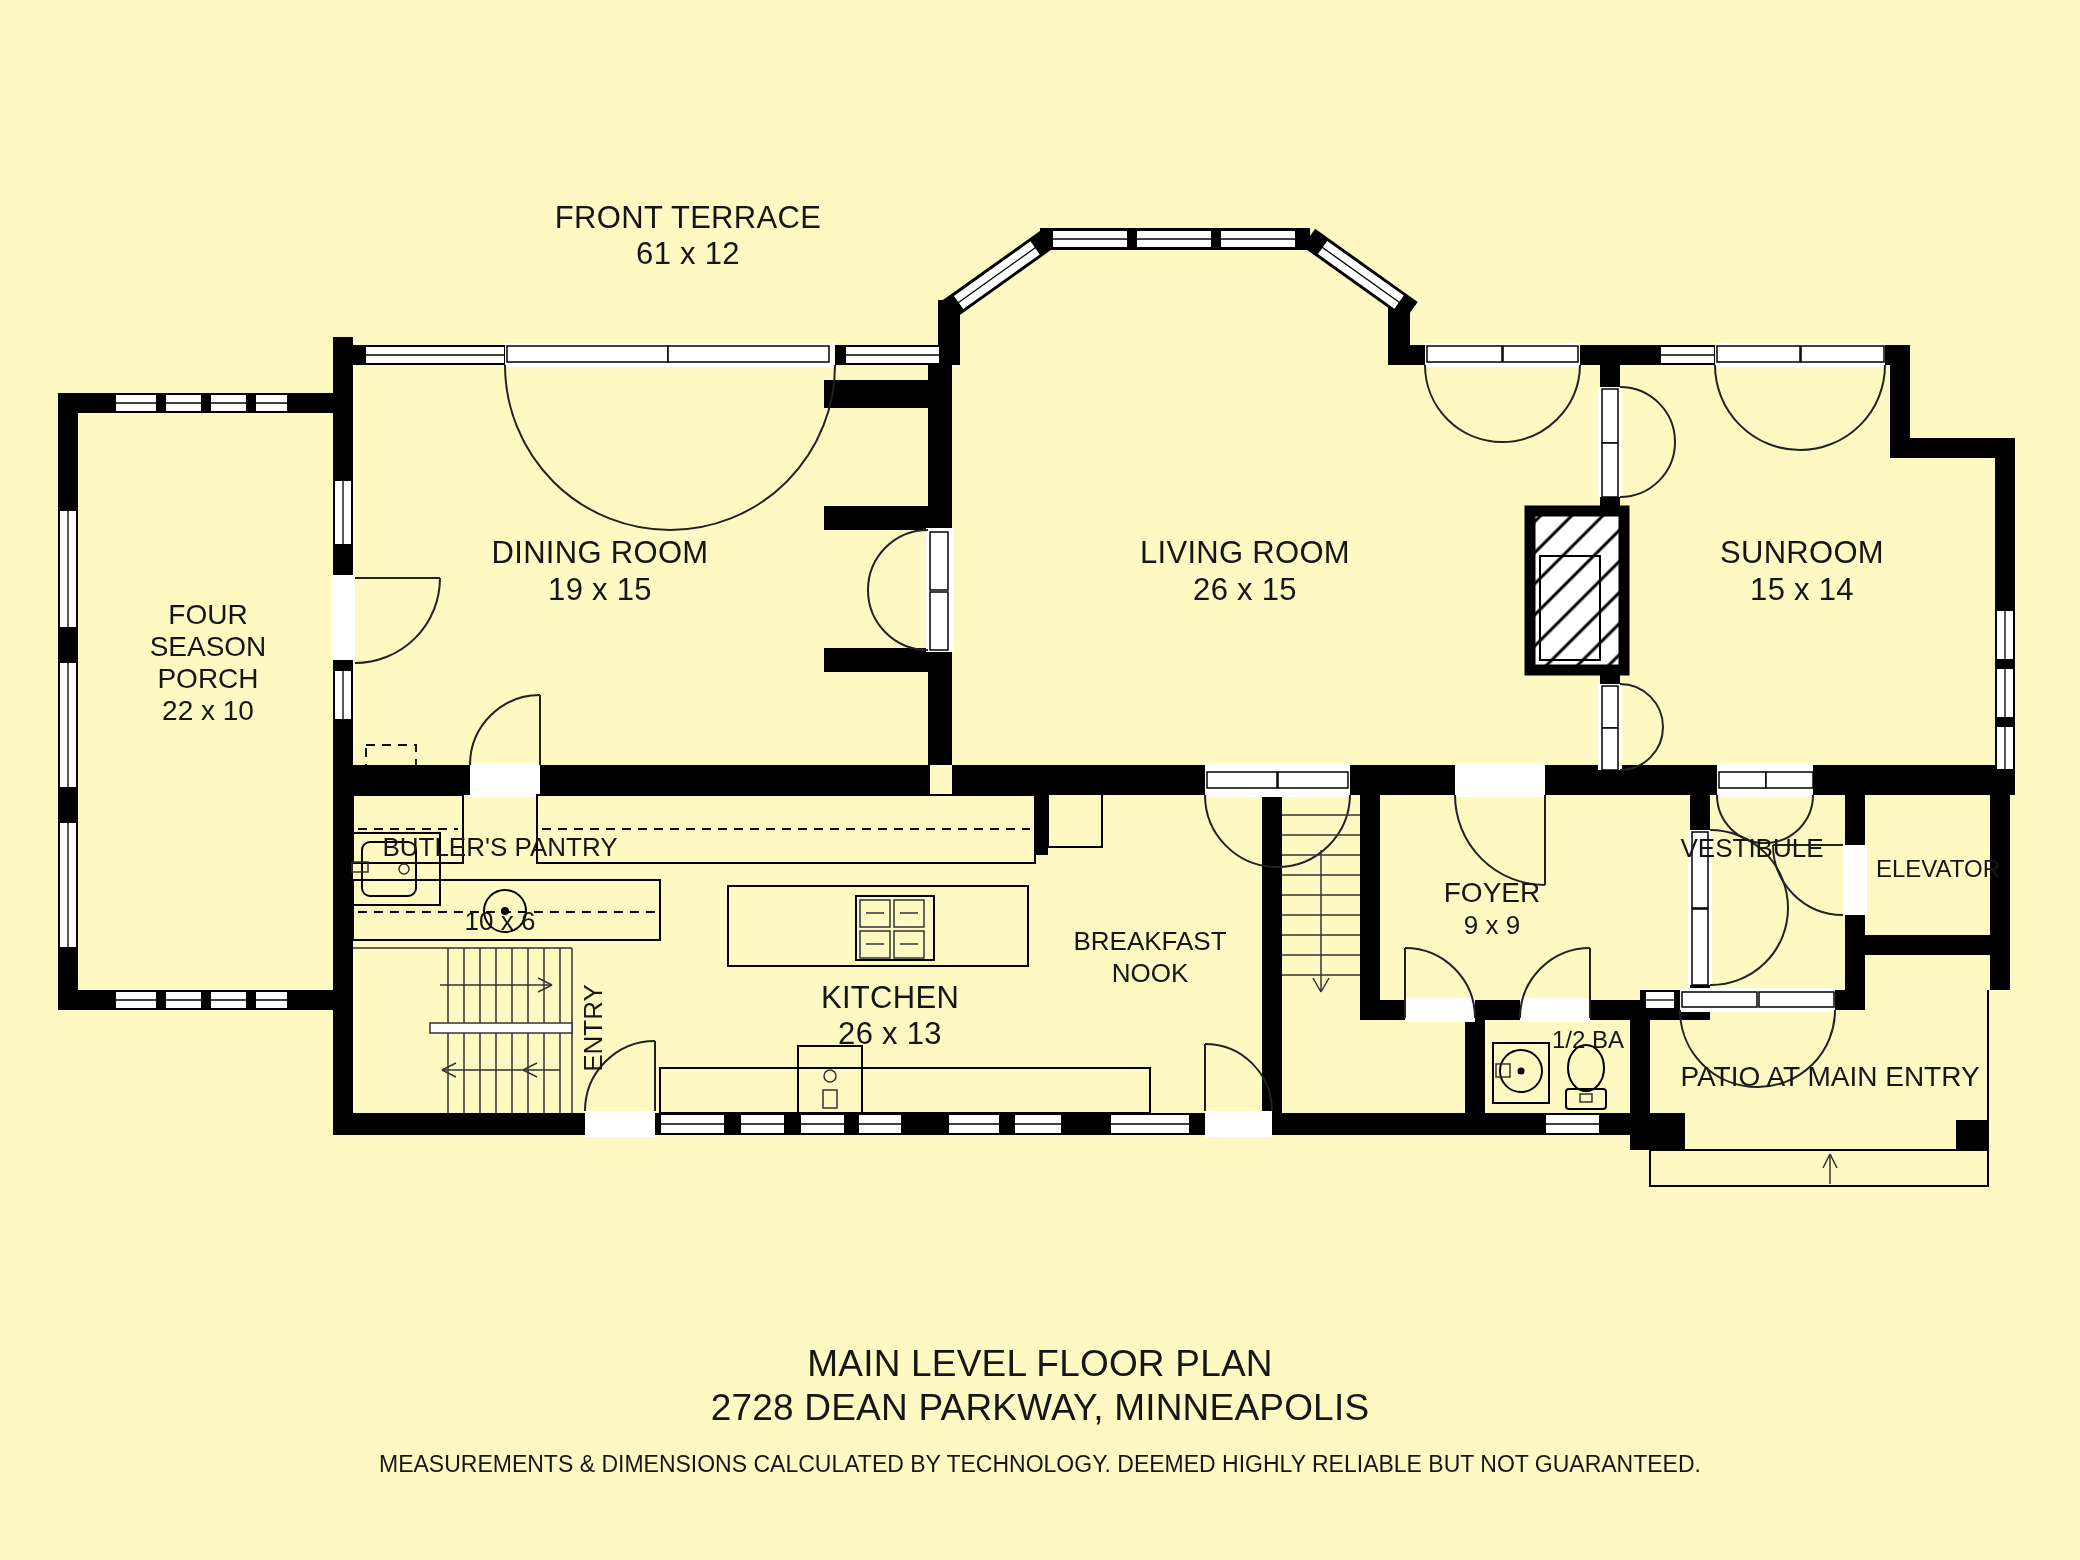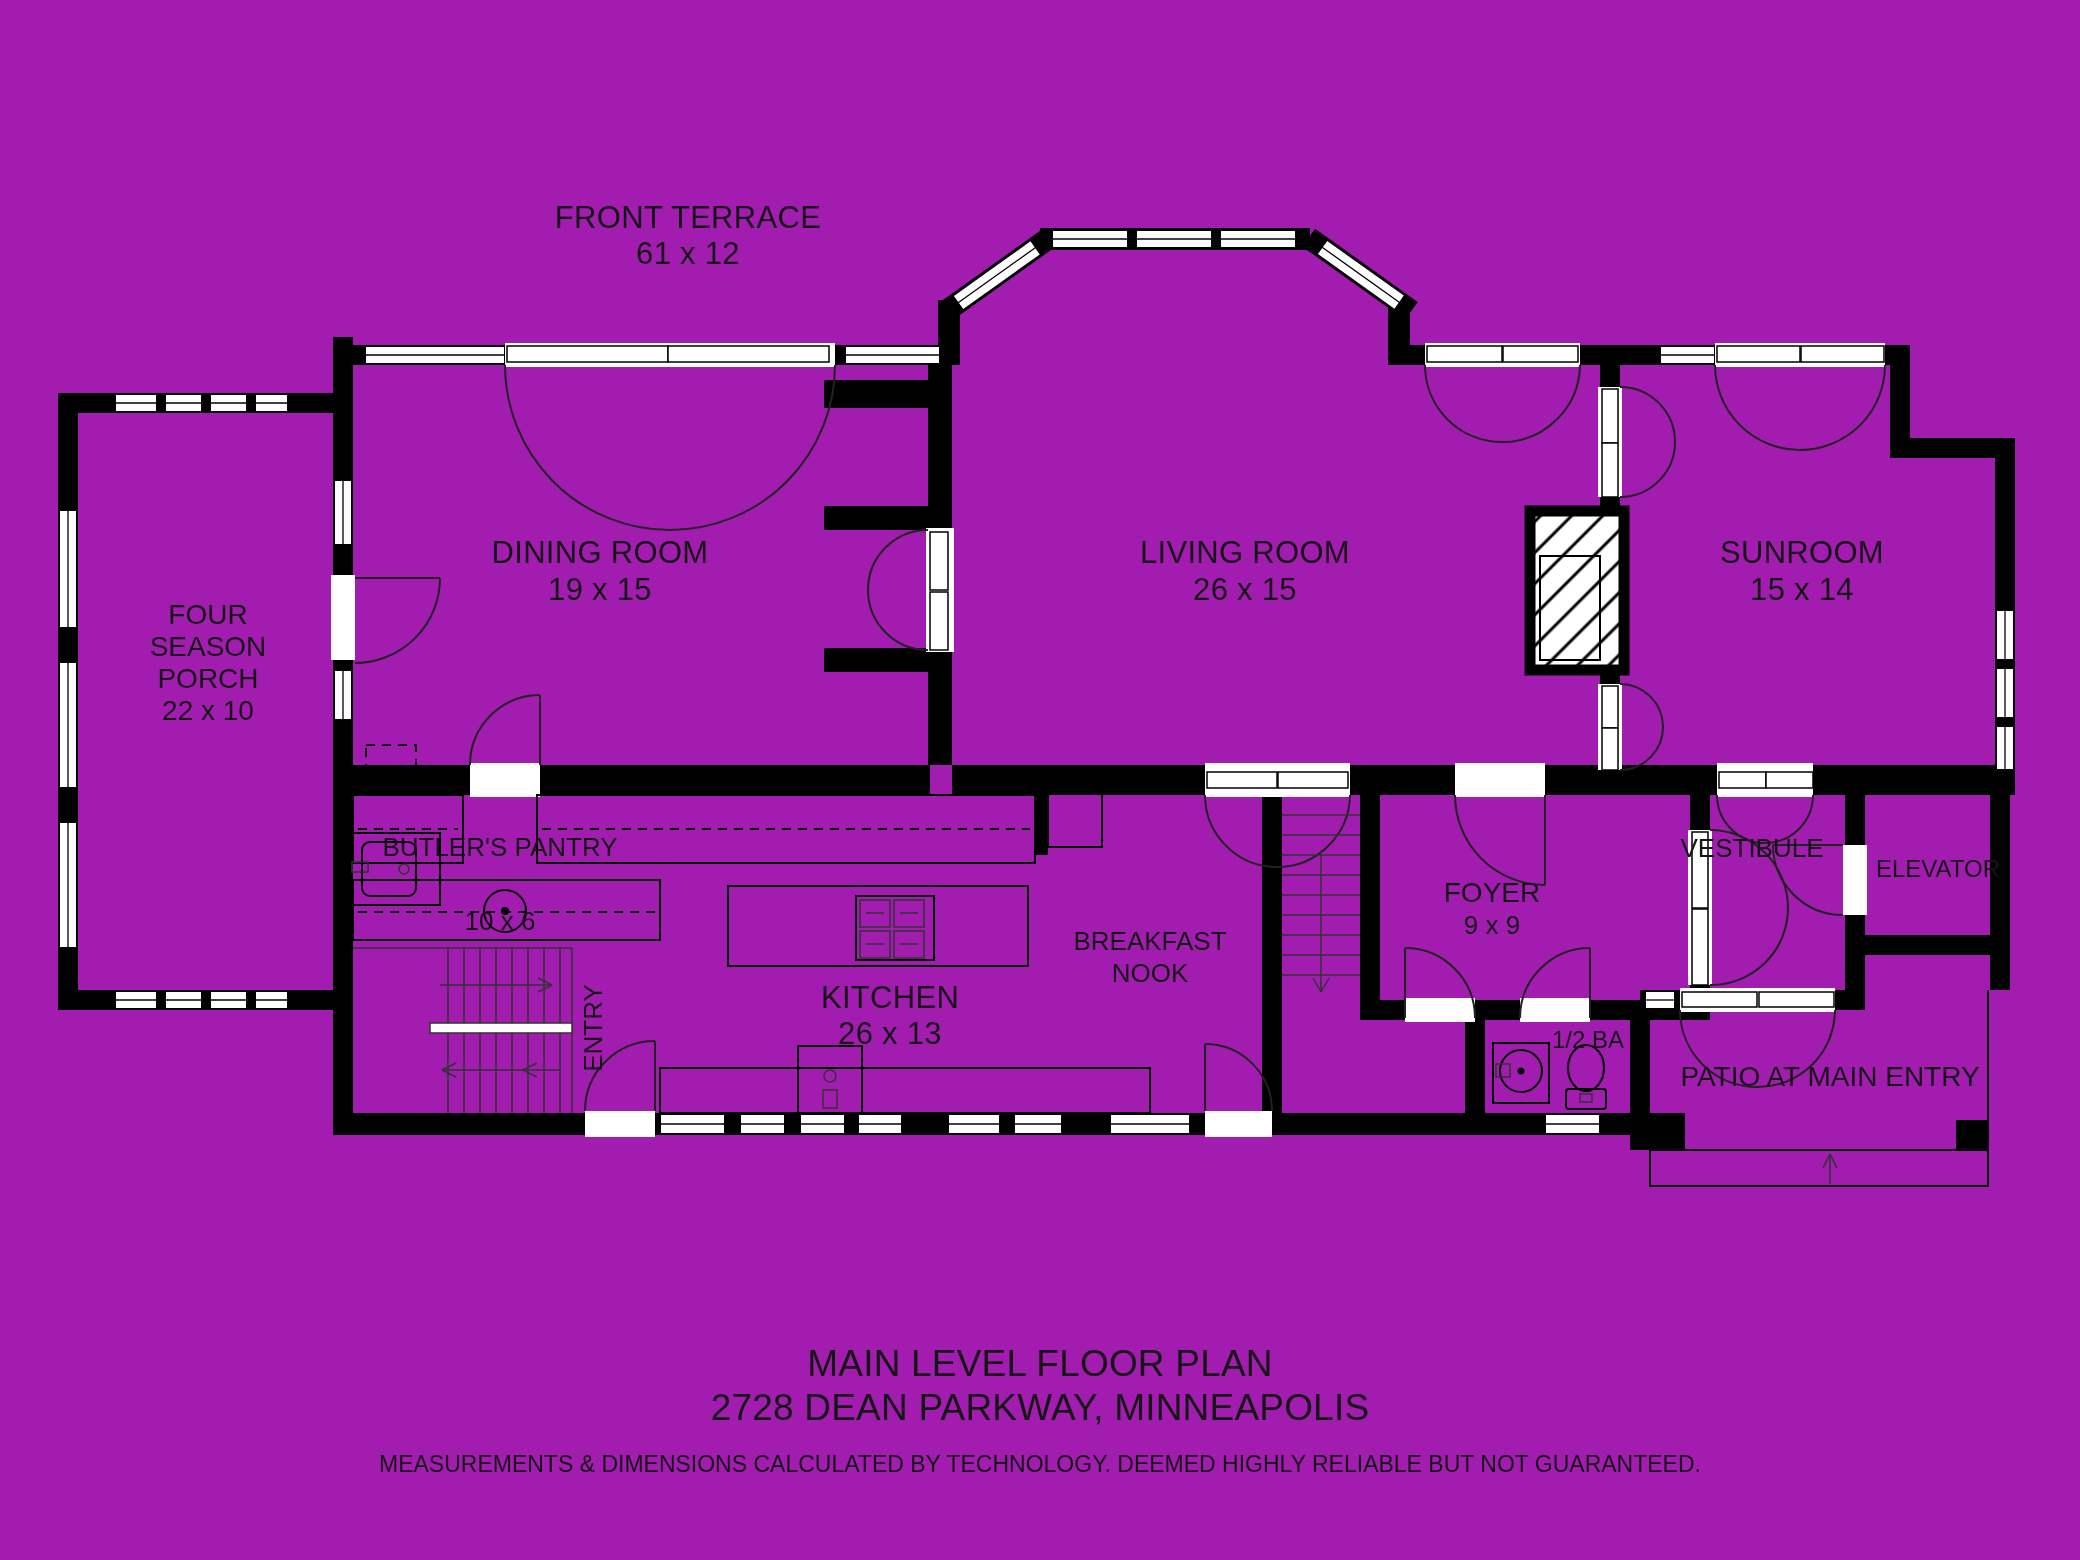--- a/index.html
+++ b/index.html
@@ -1,16 +1,16 @@
 <!DOCTYPE html>
 <html><head>
 <meta charset="utf-8">
 <style>
   html,body{margin:0;padding:0;background:#fff;}
-  #page{position:relative;width:2080px;height:1560px;background:#a21caf;overflow:hidden;}
+  #page{position:relative;width:2080px;height:1560px;background:#fef9c3;overflow:hidden;}
   svg{position:absolute;left:0;top:0;}
   .wall{fill:#000;}
   .win{fill:#fff;stroke:#000;stroke-width:2;}
   .winline{stroke:#000;stroke-width:1.3;fill:none;}
   .mull{fill:#000;}
   .gap{fill:#fff;}
   .leaf{fill:#fff;stroke:#000;stroke-width:1.5;}
   .arc{fill:none;stroke:#222;stroke-width:2;}
   .thin{fill:none;stroke:#000;stroke-width:2;}
   .thin15{fill:none;stroke:#333;stroke-width:1.5;}

